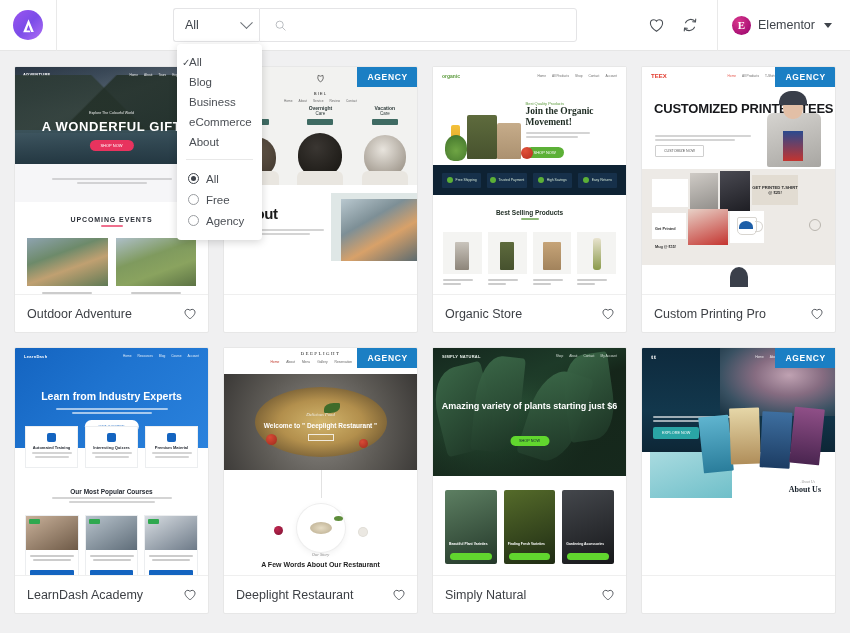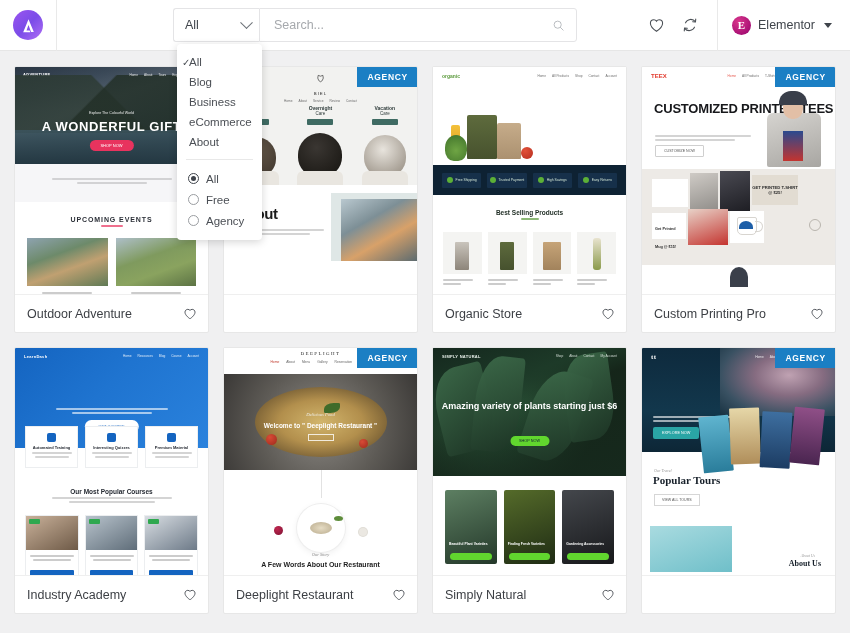--- a/index.html
+++ b/index.html
@@ -394,21 +394,20 @@
         </svg>
       </div>
     </div>
 
     <div class="search-zone">
       <div class="cat-select">
         <span class="lbl">All</span>
         <span class="chev"></span>
       </div>
       <div class="search-box">
-        <input type="text" value="" placeholder="Search..." style="">
         <svg width="13" height="13" viewBox="0 0 24 24">
           <circle cx="10.5" cy="10.5" r="6.6" fill="none" stroke="#b9bcc0" stroke-width="1.8"></circle>
           <line x1="15.4" y1="15.4" x2="20.6" y2="20.6" stroke="#b9bcc0" stroke-width="1.8" stroke-linecap="round"></line>
         </svg>
       </div>
     </div>
 
     <div class="header-right">
       <div class="icon-btn">
         <svg width="17" height="17" viewBox="0 0 24 24">
@@ -606,20 +605,29 @@
             </span>
           </div>
           <div class="os-hero">
             <div class="os-bags">
               <div class="juice"></div>
               <div class="veg"></div>
               <div class="bag bag-a"></div>
               <div class="bag bag-b"></div>
               <div class="tomato"></div>
             </div>
+            <div class="os-copy">
+              <div class="os-eyebrow">Best Quality Products</div>
+              <div class="os-h">Join the Organic Movement!</div>
+              <div style="color:#555;padding-top:2px">
+                <div class="txt-line" style="width:64px;margin-left:0"></div>
+                <div class="txt-line" style="width:52px;margin-left:0"></div>
+              </div>
+              <div class="os-cta">SHOP NOW</div>
+            </div>
           </div>
           <div class="os-strip">
             <div class="os-feat">
                 <i></i>
                 <span>Free Shipping</span>
               </div>
             <div class="os-feat">
                 <i></i>
                 <span>Trusted Payment</span>
               </div>
@@ -754,20 +762,21 @@
             <div class="ld-nav" style="color:#fff">
               <span class="nav-logo">LearnDash</span>
               <span class="nav-links">
                 <span>Home</span>
                   <span>Resources</span>
                   <span>Blog</span>
                   <span>Course</span>
                   <span>Account</span>
               </span>
             </div>
+            <div class="ld-h">Learn from Industry Experts</div>
             <div class="ld-sub" style="color:#fff">
               <div class="txt-line" style="width:112px;opacity:.6"></div>
               <div class="txt-line" style="width:80px;opacity:.6"></div>
             </div>
             <div class="ld-btn">GET COURSE</div>
           </div>
           <div class="ld-feats">
             <div class="ld-feat">
                 <div class="ld-fi"></div>
               <div class="ld-ft">Automated Training</div>
@@ -828,21 +837,21 @@
               <div style="color:#333;padding:3px">
                   <div class="txt-line" style="width:44px"></div>
                   <div class="txt-line" style="width:38px"></div>
                 </div>
               <div class="ld-cbtn"></div>
               </div>
           </div>
         </div>
       </div>
       <div class="card-foot">
-        <span class="card-title">Industry Academy</span>
+        <span class="card-title">LearnDash Academy</span>
         <span class="heart-sm">
           <svg width="14" height="14" viewBox="0 0 24 24">
             <path d="M12 20.2 C12 20.2 3.4 14.6 3.4 8.9 C3.4 6.1 5.6 4 8.3 4 C10 4 11.3 4.9 12 6 C12.7 4.9 14 4 15.7 4 C18.4 4 20.6 6.1 20.6 8.9 C20.6 14.6 12 20.2 12 20.2 Z" fill="none" stroke="#4a4f55" stroke-width="1.6"></path>
           </svg>
         </span>
       </div>
     </div>
 
     <div class="card">
       <div class="thumb">
@@ -957,25 +966,20 @@
               <div class="txt-line" style="width:72px;margin-left:0;opacity:.6"></div>
             </div>
             <div class="tv-btn">EXPLORE NOW</div>
             <div class="tv-fan">
               <div class="tv-tile tv-t1"></div>
               <div class="tv-tile tv-t2"></div>
               <div class="tv-tile tv-t3"></div>
               <div class="tv-tile tv-t4"></div>
             </div>
           </div>
-          <div class="tv-mid">
-            <div class="tv-pre">Our Travel</div>
-            <div class="tv-pt">Popular Tours</div>
-            <div class="tv-pbtn">VIEW ALL TOURS</div>
-          </div>
           <div class="tv-bot">
             <div class="tv-plane"></div>
             <div class="tv-aus">About Us</div>
             <div class="tv-au">About Us</div>
           </div>
         </div>
       </div>
     </div>
 
   </div>

